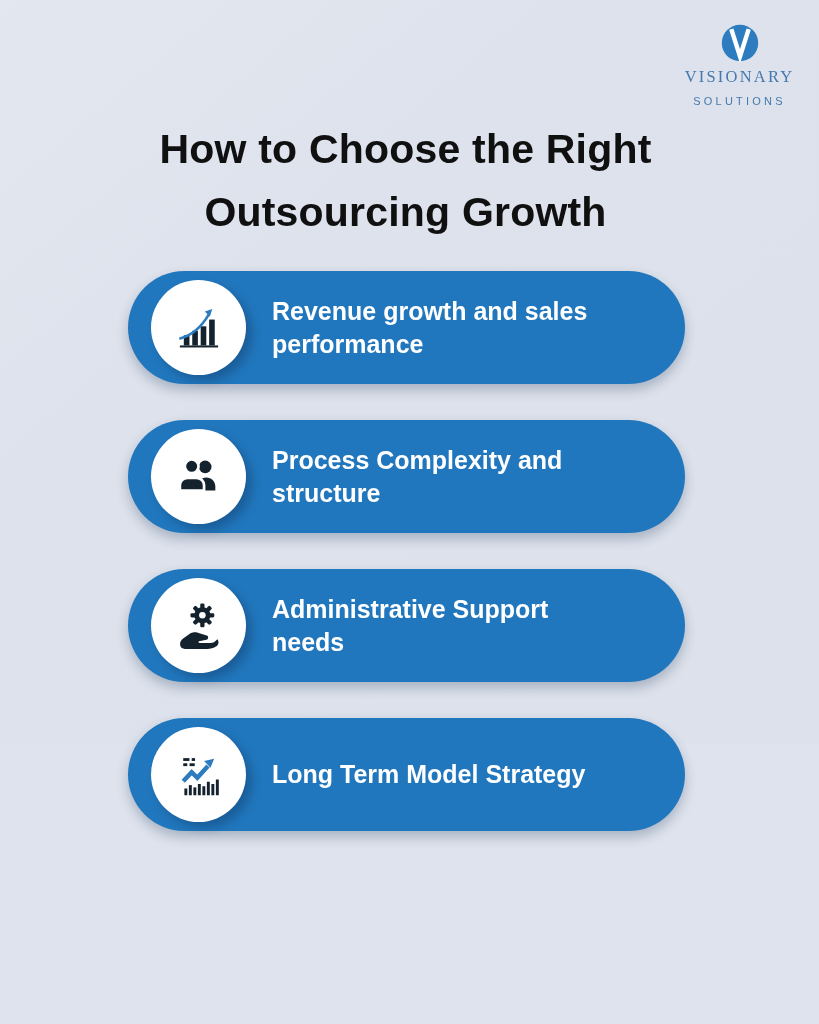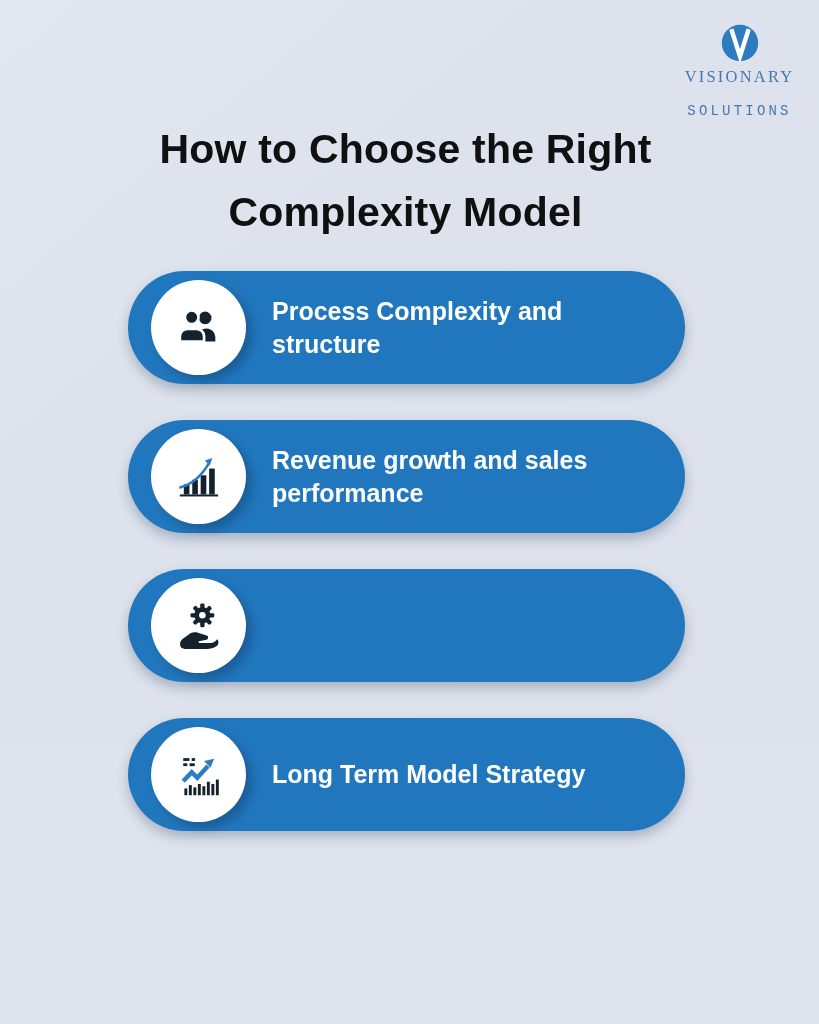--- a/index.html
+++ b/index.html
@@ -22,23 +22,23 @@
     width: 115px;
   }
   .logo-mark { width: 38px; height: 38px; display: block; }
   .logo-name {
     margin-top: 5px;
     font-family: "Liberation Serif", serif;
     font-size: 16.5px; letter-spacing: 2.2px;
     color: #4579ae; white-space: nowrap;
   }
   .logo-tagline {
-    margin-top: 16px;
-    font-family: Liberation Mono, monospace;
-    font-size: 14px; letter-spacing: 3.2px;
+    margin-top: 8px;
+    font-family: Liberation Sans, sans-serif;
+    font-size: 11px; letter-spacing: 3.2px;
     color: #4579ae; white-space: nowrap;
   }
 
   
   .title {
     position: absolute; top: 118px; left: 0; right: 8px;
     margin: 0; text-align: center;
     font-size: 41px; font-weight: bold; color: #101010;
     line-height: 63px; letter-spacing: 0.2px;
   }
@@ -82,50 +82,50 @@
     <svg class="logo-mark" viewBox="0 0 48 48">
       <circle cx="24" cy="24" r="23" fill="#2e7cc0"></circle>
       <path d="M13 6.5 L24 41 L35 6.5" stroke="#ffffff" stroke-width="5.6" fill="none"></path>
     </svg>
     <div class="logo-name">VISIONARY</div>
     <div class="logo-tagline">SOLUTIONS</div>
   </div>
 
   <h1 class="title">
     <span>How to Choose the Right</span>
-    <span>Complexity Model</span>
+    <span>Outsourcing Growth</span>
   </h1>
 
   <div class="pills">
-
-    <div class="pill">
-      <div class="pill-icon-circle">
-        <svg viewBox="0 0 48 48">
-          <circle class="ic-dark" cx="29.5" cy="15" r="5.6"></circle>
-          <path class="ic-dark" d="M22.5 36 L22.5 32.5 C22.5 27.8 26 24.4 30.5 24.4 C35 24.4 38.5 27.8 38.5 32.5 L38.5 36 Z"></path>
-          <circle class="ic-dark" cx="17.5" cy="14.5" r="6.1" stroke="#ffffff" stroke-width="2.4"></circle>
-          <path class="ic-dark" d="M7 36 L7 31.3 C7 27.5 10 24.7 13.9 24.7 L21.6 24.7 C25.5 24.7 28.5 27.5 28.5 31.3 L28.5 36 Z" stroke="#ffffff" stroke-width="2.4"></path>
-        </svg>
-      </div>
-      <div class="pill-label">Process Complexity and structure</div>
-    </div>
 
     <div class="pill">
       <div class="pill-icon-circle">
         <svg viewBox="0 0 48 48">
           <rect class="ic-dark" x="7" y="39.5" width="34" height="1.8"></rect>
           <rect class="ic-dark" x="10.5" y="30.5" width="5" height="9"></rect>
           <rect class="ic-dark" x="18" y="26.5" width="5" height="13"></rect>
           <rect class="ic-dark" x="25.5" y="22.5" width="5" height="17"></rect>
           <rect class="ic-dark" x="33" y="16.5" width="5" height="23"></rect>
           <path class="ic-accent-stroke" d="M6.5 33.5 C15 31.5 25 25.5 33 11.5" stroke-width="2.3"></path>
           <polygon class="ic-accent-fill" points="35.8,7.2 29.2,9.4 33.6,13.9"></polygon>
         </svg>
       </div>
       <div class="pill-label">Revenue growth and sales performance</div>
+    </div>
+
+    <div class="pill">
+      <div class="pill-icon-circle">
+        <svg viewBox="0 0 48 48">
+          <circle class="ic-dark" cx="29.5" cy="15" r="5.6"></circle>
+          <path class="ic-dark" d="M22.5 36 L22.5 32.5 C22.5 27.8 26 24.4 30.5 24.4 C35 24.4 38.5 27.8 38.5 32.5 L38.5 36 Z"></path>
+          <circle class="ic-dark" cx="17.5" cy="14.5" r="6.1" stroke="#ffffff" stroke-width="2.4"></circle>
+          <path class="ic-dark" d="M7 36 L7 31.3 C7 27.5 10 24.7 13.9 24.7 L21.6 24.7 C25.5 24.7 28.5 27.5 28.5 31.3 L28.5 36 Z" stroke="#ffffff" stroke-width="2.4"></path>
+        </svg>
+      </div>
+      <div class="pill-label">Process Complexity and structure</div>
     </div>
 
     <div class="pill">
       <div class="pill-icon-circle">
         <svg viewBox="0 0 48 48">
           <g transform="translate(27,14.5)">
             <g class="ic-dark">
               <rect x="-1.9" y="-10.6" width="3.8" height="6" rx="1.2"></rect>
               <rect x="-1.9" y="-10.6" width="3.8" height="6" rx="1.2" transform="rotate(45)"></rect>
               <rect x="-1.9" y="-10.6" width="3.8" height="6" rx="1.2" transform="rotate(90)"></rect>
@@ -134,20 +134,21 @@
               <rect x="-1.9" y="-10.6" width="3.8" height="6" rx="1.2" transform="rotate(225)"></rect>
               <rect x="-1.9" y="-10.6" width="3.8" height="6" rx="1.2" transform="rotate(270)"></rect>
               <rect x="-1.9" y="-10.6" width="3.8" height="6" rx="1.2" transform="rotate(315)"></rect>
               <circle cx="0" cy="0" r="7.2"></circle>
             </g>
             <circle cx="0" cy="0" r="2.9" fill="#ffffff"></circle>
           </g>
           <path class="ic-dark" d="M8.2 43.2 C6.6 41 6.9 37.4 9.6 35.4 L15.8 30.9 C17.9 29.5 20.6 29.2 23 30 L30.8 32.5 C32.7 33.1 32.6 35.8 30.6 36.2 L24.1 37.6 C23.2 37.8 23.4 39 24.3 39 L34.5 39 C36.1 39 37.6 38.4 38.7 37.3 L40.2 35.8 C42 37.7 41.6 40.7 39.4 42.1 C37 43.7 34.2 44.5 31.3 44.5 L12.6 44.5 C10.9 44.5 9.2 44.1 8.2 43.2 Z"></path>
         </svg>
       </div>
+      <div class="pill-label">Administrative Support needs</div>
     </div>
 
 
     <div class="pill">
       <div class="pill-icon-circle">
         <svg viewBox="0 0 48 48">
           <g class="ic-dark">
             <rect x="10" y="9" width="5.5" height="2.5"></rect>
             <rect x="17.5" y="9" width="3" height="2.5"></rect>
             <rect x="10" y="13.6" width="3.6" height="2.5"></rect>

